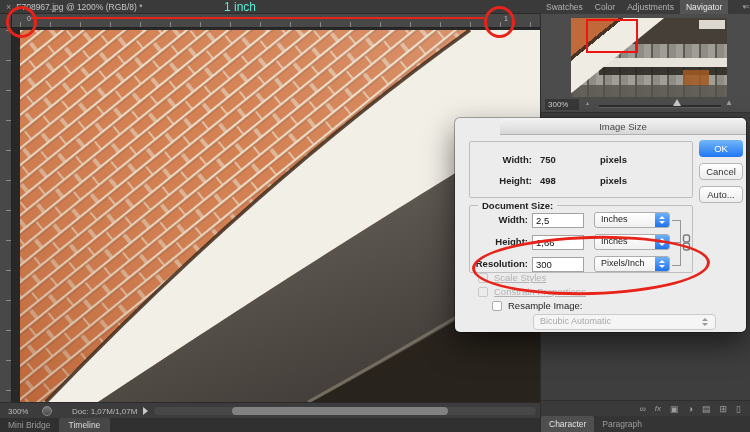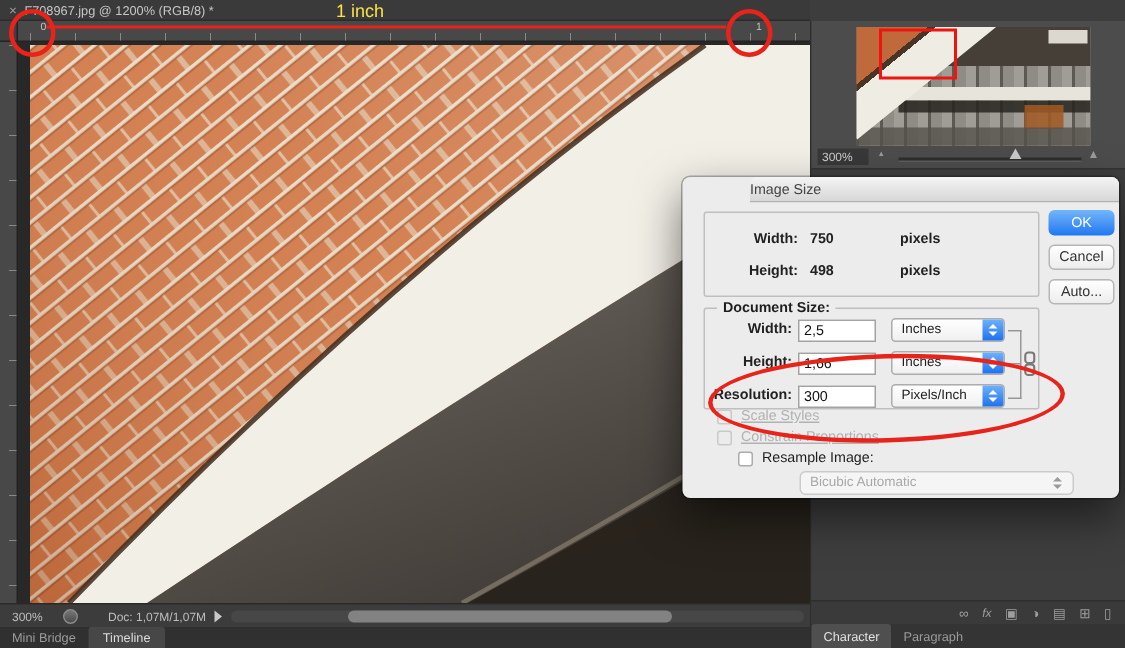--- a/index.html
+++ b/index.html
@@ -69,21 +69,21 @@
   #panel-lower{position:absolute;left:0;top:98px;width:210px;height:288px;background:#3e3e3e;border-top:1px solid #333;box-sizing:border-box;}
   #layer-icons-row{position:absolute;left:0;top:386px;width:210px;height:16px;background:#3a3a3a;border-top:1px solid #2e2e2e;box-sizing:border-box;display:flex;justify-content:flex-end;align-items:center;gap:9px;padding-right:10px;color:#9e9e9e;font-size:9px;}
   .licon{line-height:14px;}
   .fx{font-style:italic;font-size:8px;}
   #char-tabs{position:absolute;left:0;top:402px;width:210px;height:16px;background:#343434;display:flex;align-items:stretch;font-size:8.5px;color:#9b9b9b;}
   .ctab{padding:0 8px;display:flex;align-items:center;}
   .ctab.active{background:#4f4f4f;color:#e2e2e2;border-radius:2px 2px 0 0;}
 
   
   #dialog{position:absolute;left:455px;top:118px;width:291px;height:214px;background:#ececec;border-radius:5px;box-shadow:0 12px 30px rgba(0,0,0,.55),0 0 0 1px rgba(0,0,0,.28);font-size:9.5px;color:#222;z-index:40;}
-  #dialog-titlebar{position:absolute;left:0;top:0;right:0;height:17px;border-radius:5px 5px 0 0;background:linear-gradient(#f4f4f4,#d7d7d7);border-bottom:1px solid #b2b2b2;text-align:left;font-size:9.5px;color:#454545;line-height:17px;box-sizing:border-box;margin-left:45px;}
+  #dialog-titlebar{position:absolute;left:0;top:0;right:0;height:17px;border-radius:5px 5px 0 0;background:linear-gradient(#f4f4f4,#d7d7d7);border-bottom:1px solid #b2b2b2;text-align:center;font-size:9.5px;color:#454545;line-height:17px;box-sizing:border-box;margin-left:45px;}
   .fset{position:absolute;border:1px solid #bfbfbf;border-radius:2px;}
   .legend{position:absolute;top:-6px;left:8px;background:#ececec;padding:0 4px;font-weight:bold;color:#1e1e1e;white-space:nowrap;}
   #fset-pix{left:14px;top:23px;width:222px;height:55px;}
   .plabel{position:absolute;width:62px;text-align:right;font-weight:bold;}
   .pval{position:absolute;left:70px;}
   .punit{position:absolute;left:130px;font-weight:bold;}
   #fset-doc{left:14px;top:87px;width:222px;height:66px;}
   .dlabel{position:absolute;width:58px;text-align:right;font-weight:bold;}
   .dinput{position:absolute;left:62px;width:52px;height:15px;border:1px solid #a3a3a3;background:#fff;font-size:9.5px;font-family:"Liberation Sans",sans-serif;padding:0 0 0 3px;box-sizing:border-box;color:#111;}
   .dropdown{position:absolute;left:124px;width:76px;height:16px;border:1px solid #adadad;border-radius:3px;background:linear-gradient(#fff,#f0f0f0);box-sizing:border-box;}
@@ -106,33 +106,40 @@
   .dbtn{position:absolute;left:244px;width:44px;height:17px;border-radius:4px;text-align:center;line-height:17px;font-size:9.5px;box-sizing:border-box;}
   #btn-ok{top:22px;background:linear-gradient(#73b6fa,#2077f2);color:#fff;}
   #btn-cancel{top:45px;background:linear-gradient(#fff,#ededed);border:1px solid #b6b6b6;color:#333;line-height:15px;}
   #btn-auto{top:68px;background:linear-gradient(#fff,#ededed);border:1px solid #b6b6b6;color:#333;line-height:15px;}
 
   
   .red-ellipse{position:absolute;border:3px solid #e8231a;border-radius:50%;z-index:60;}
   #circle0{left:6px;top:6px;width:25px;height:26px;}
   #circle1{left:484px;top:6px;width:25px;height:26px;}
   #red-line{position:absolute;left:31px;top:17px;width:453px;height:2px;background:#e8231a;z-index:55;}
-  #inch-label{position:absolute;left:224px;top:0;font-size:12px;color:#fde047;z-index:56;}
+  #inch-label{position:absolute;left:224px;top:0;font-size:12px;color:#5eead4;z-index:56;}
   #res-ellipse{left:472px;top:236px;width:232px;height:53px;transform:rotate(-1.5deg);z-index:60;}
 </style>
 </head>
 <body>
 
 <div id="app">
 
   <div id="doc-tab-bar">
     <span class="close-x">×</span>
     <span class="tab-title">F708967.jpg @ 1200% (RGB/8) *</span>
   </div>
 
+  <div id="panel-tab-bar">
+    <div class="ptab">Swatches</div>
+    <div class="ptab">Color</div>
+    <div class="ptab">Adjustments</div>
+    <div class="ptab active">Navigator</div>
+    <div id="panel-menu">▾≡</div>
+  </div>
 
   <div id="ruler-corner"></div>
   <div id="h-ruler">
     <div id="h-ticks"></div>
     <span id="h-num0" class="ruler-num">0</span>
     <span id="h-num1" class="ruler-num">1</span>
   </div>
   <div id="v-ruler">
     <div id="v-ticks"></div>
   </div>

